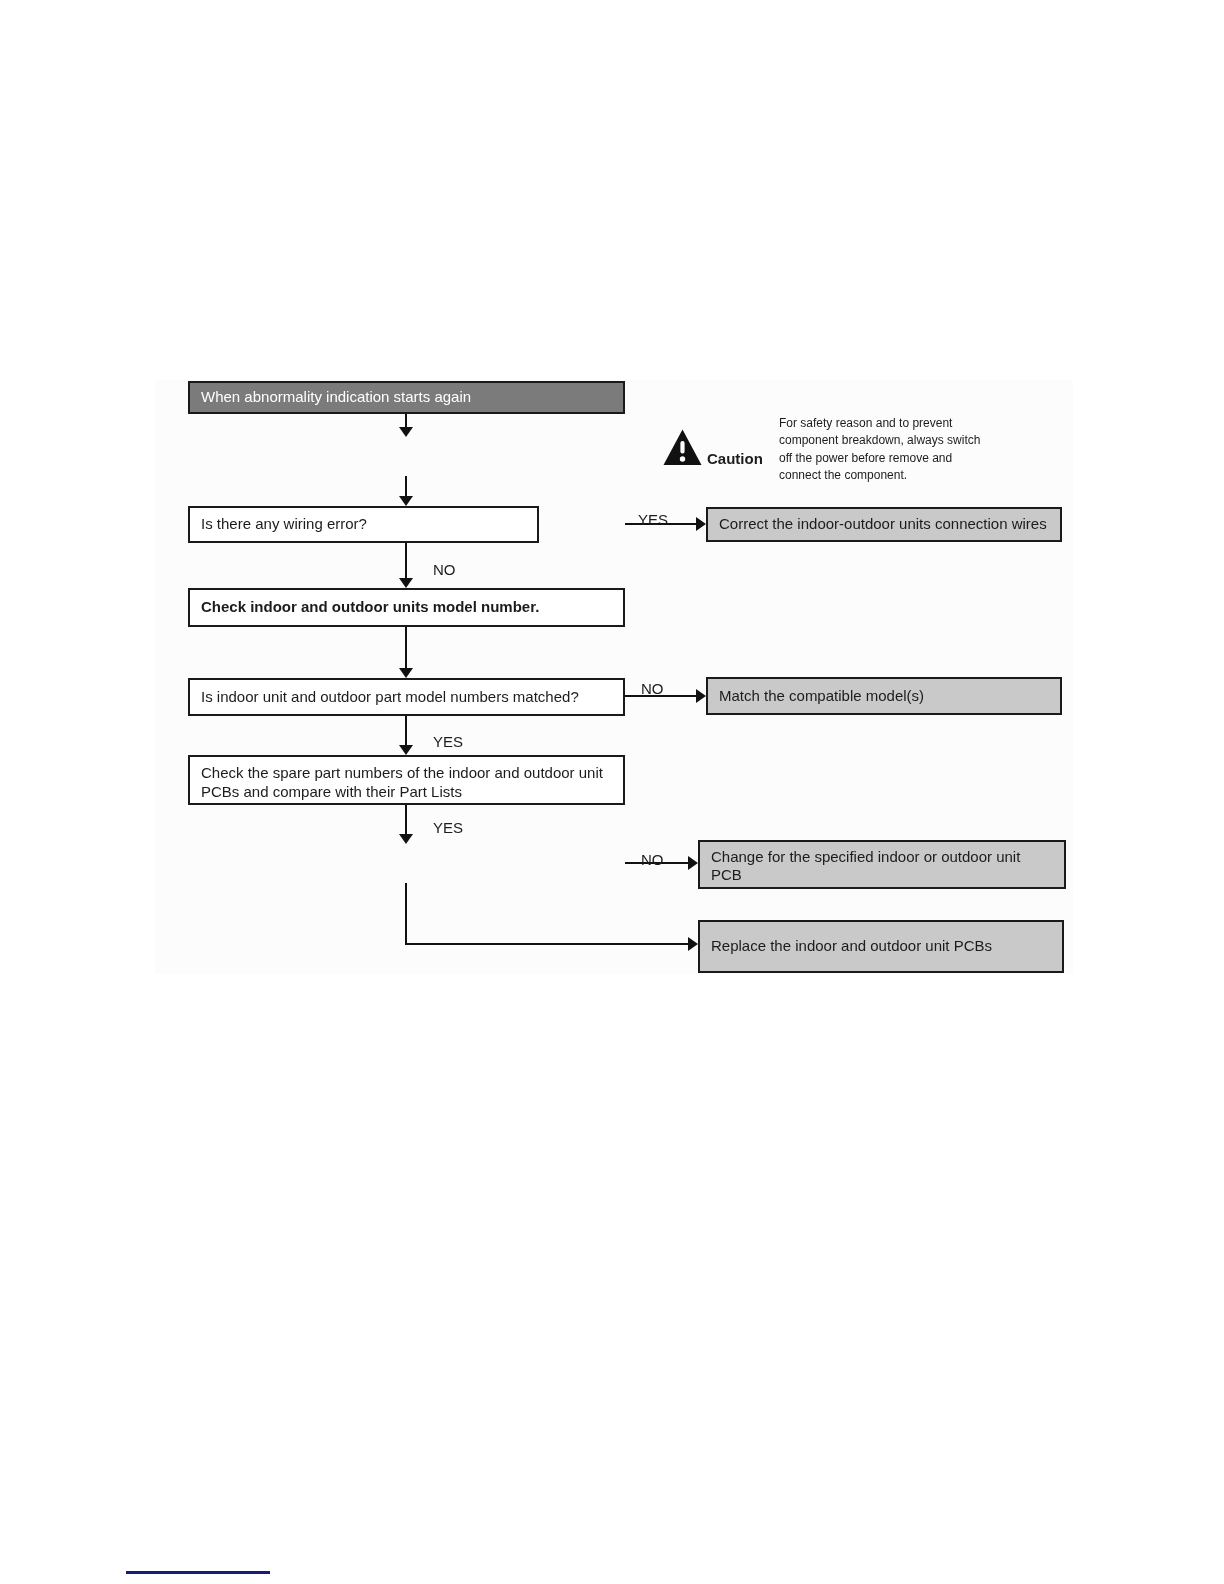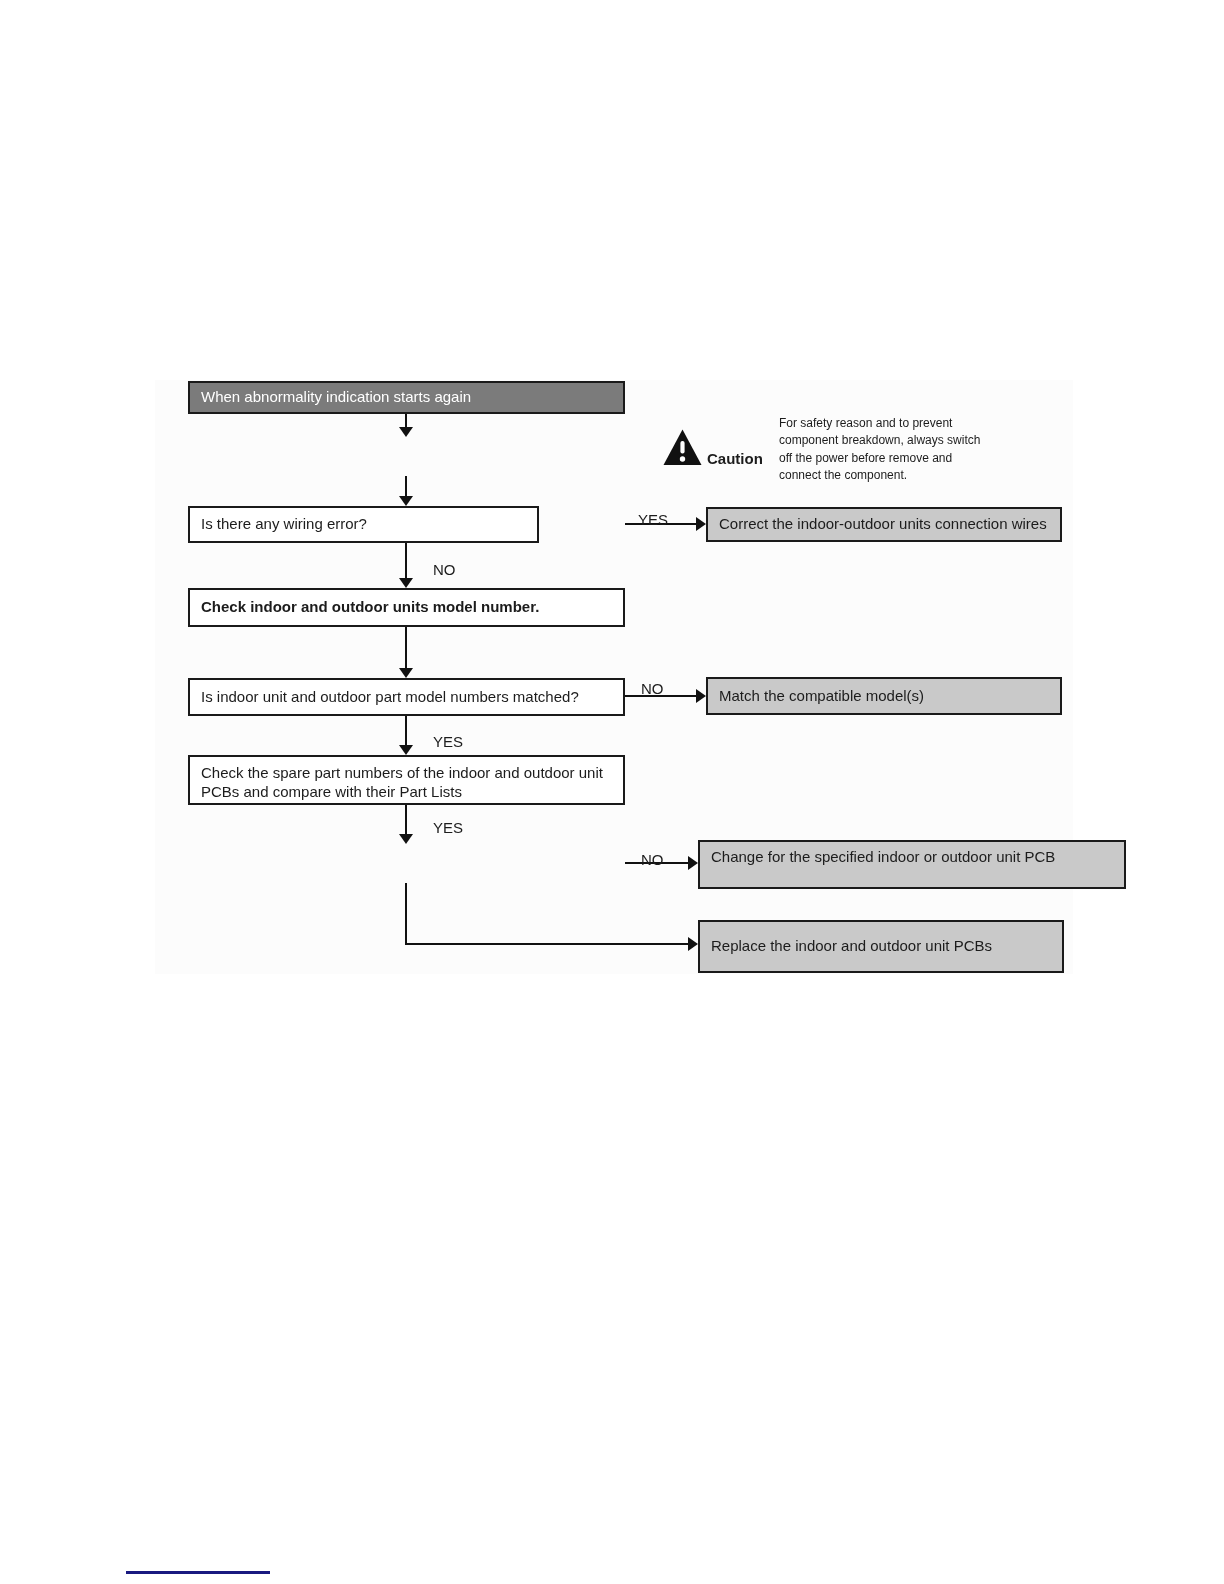--- a/index.html
+++ b/index.html
@@ -60,21 +60,21 @@
 
 
   <div class="box action" style="left:706px;top:507px;width:356px;height:35px;">
     <span>Correct the indoor-outdoor units connection wires</span>
   </div>
 
   <div class="box action" style="left:706px;top:677px;width:356px;height:38px;">
     <span>Match the compatible model(s)</span>
   </div>
 
-  <div class="box action" style="left:698px;top:840px;width:428px;height:49px;align-items:flex-start;padding-top:6px;">
+  <div class="box action" style="left:698px;top:840px;width:368px;height:49px;align-items:flex-start;padding-top:6px;">
     <span>Change for the specified indoor or outdoor unit PCB</span>
   </div>
 
   <div class="box action" style="left:698px;top:920px;width:366px;height:53px;">
     <span>Replace the indoor and outdoor unit PCBs</span>
   </div>
 
   <svg id="caution-icon" viewBox="0 0 41 39">
     <path d="M20.5 1.5 L39.5 37 L1.5 37 Z" fill="#111"></path>
     <rect x="18.4" y="13" width="4.2" height="12.5" rx="2" fill="#fff"></rect>

